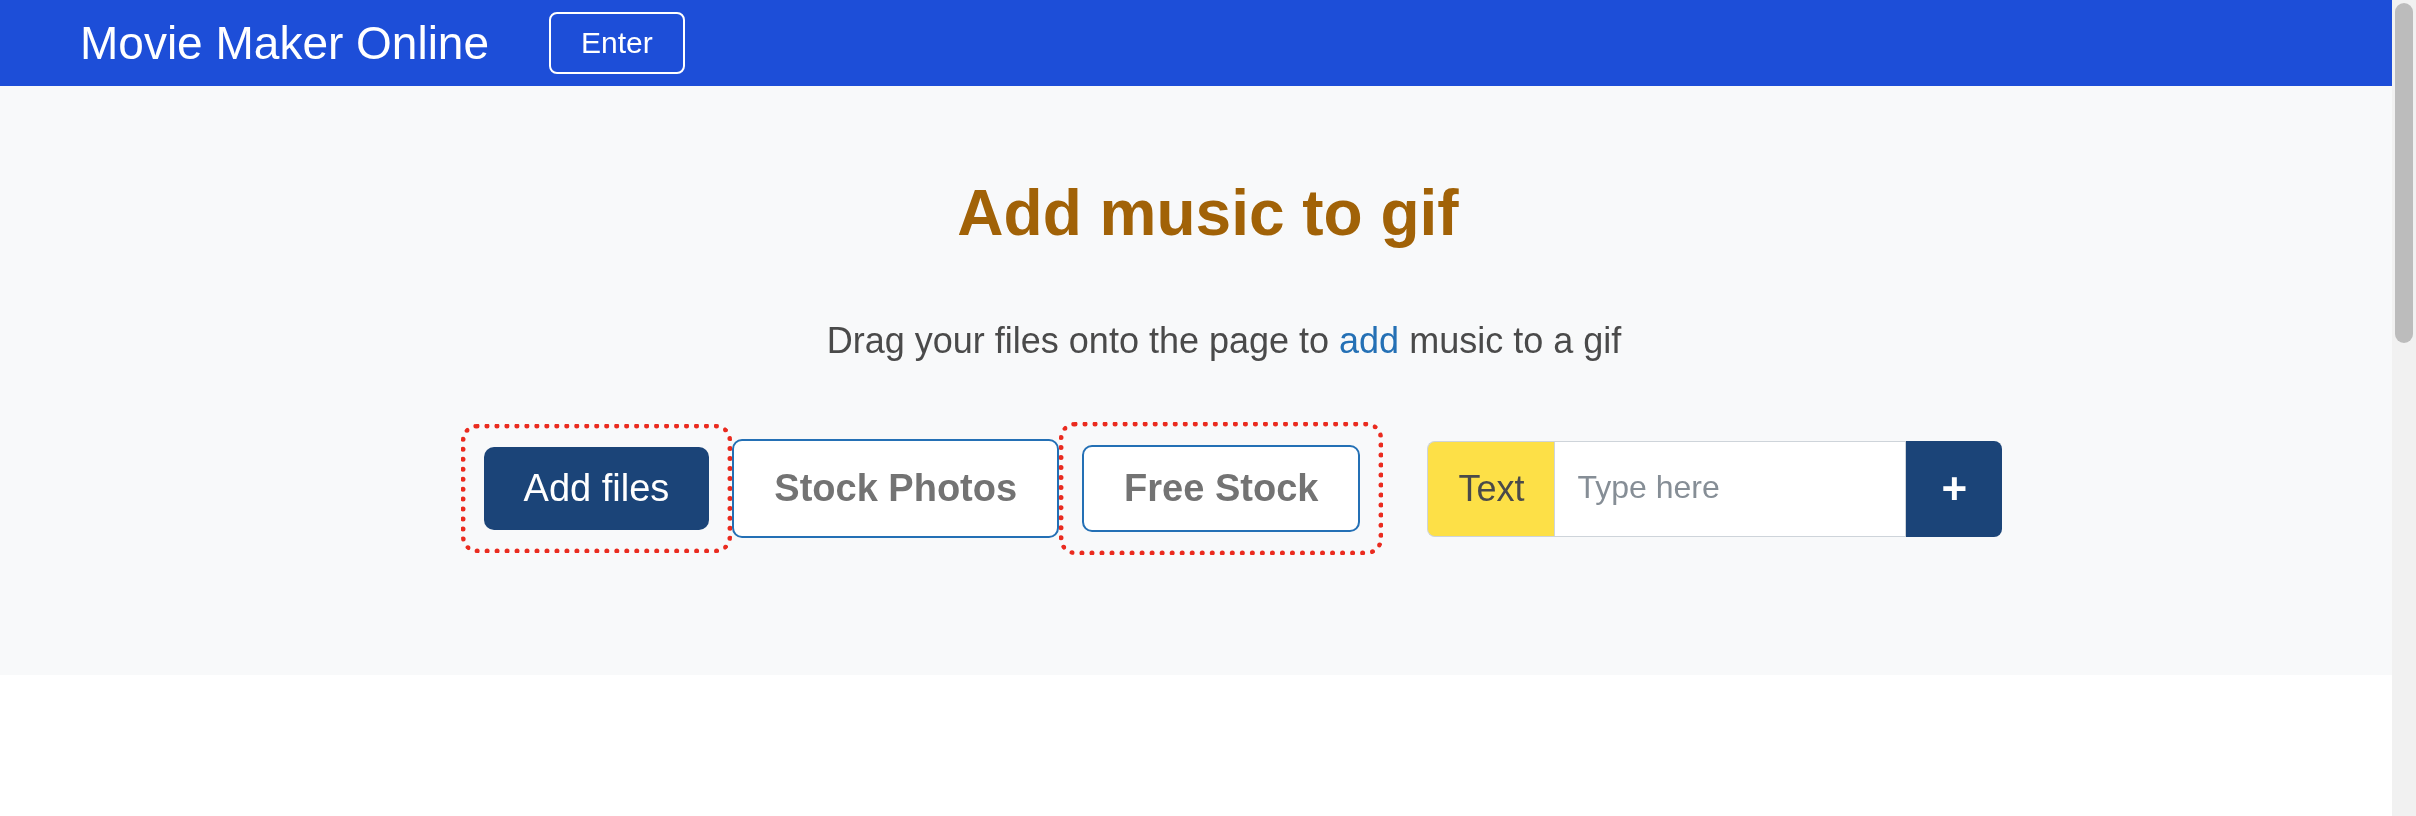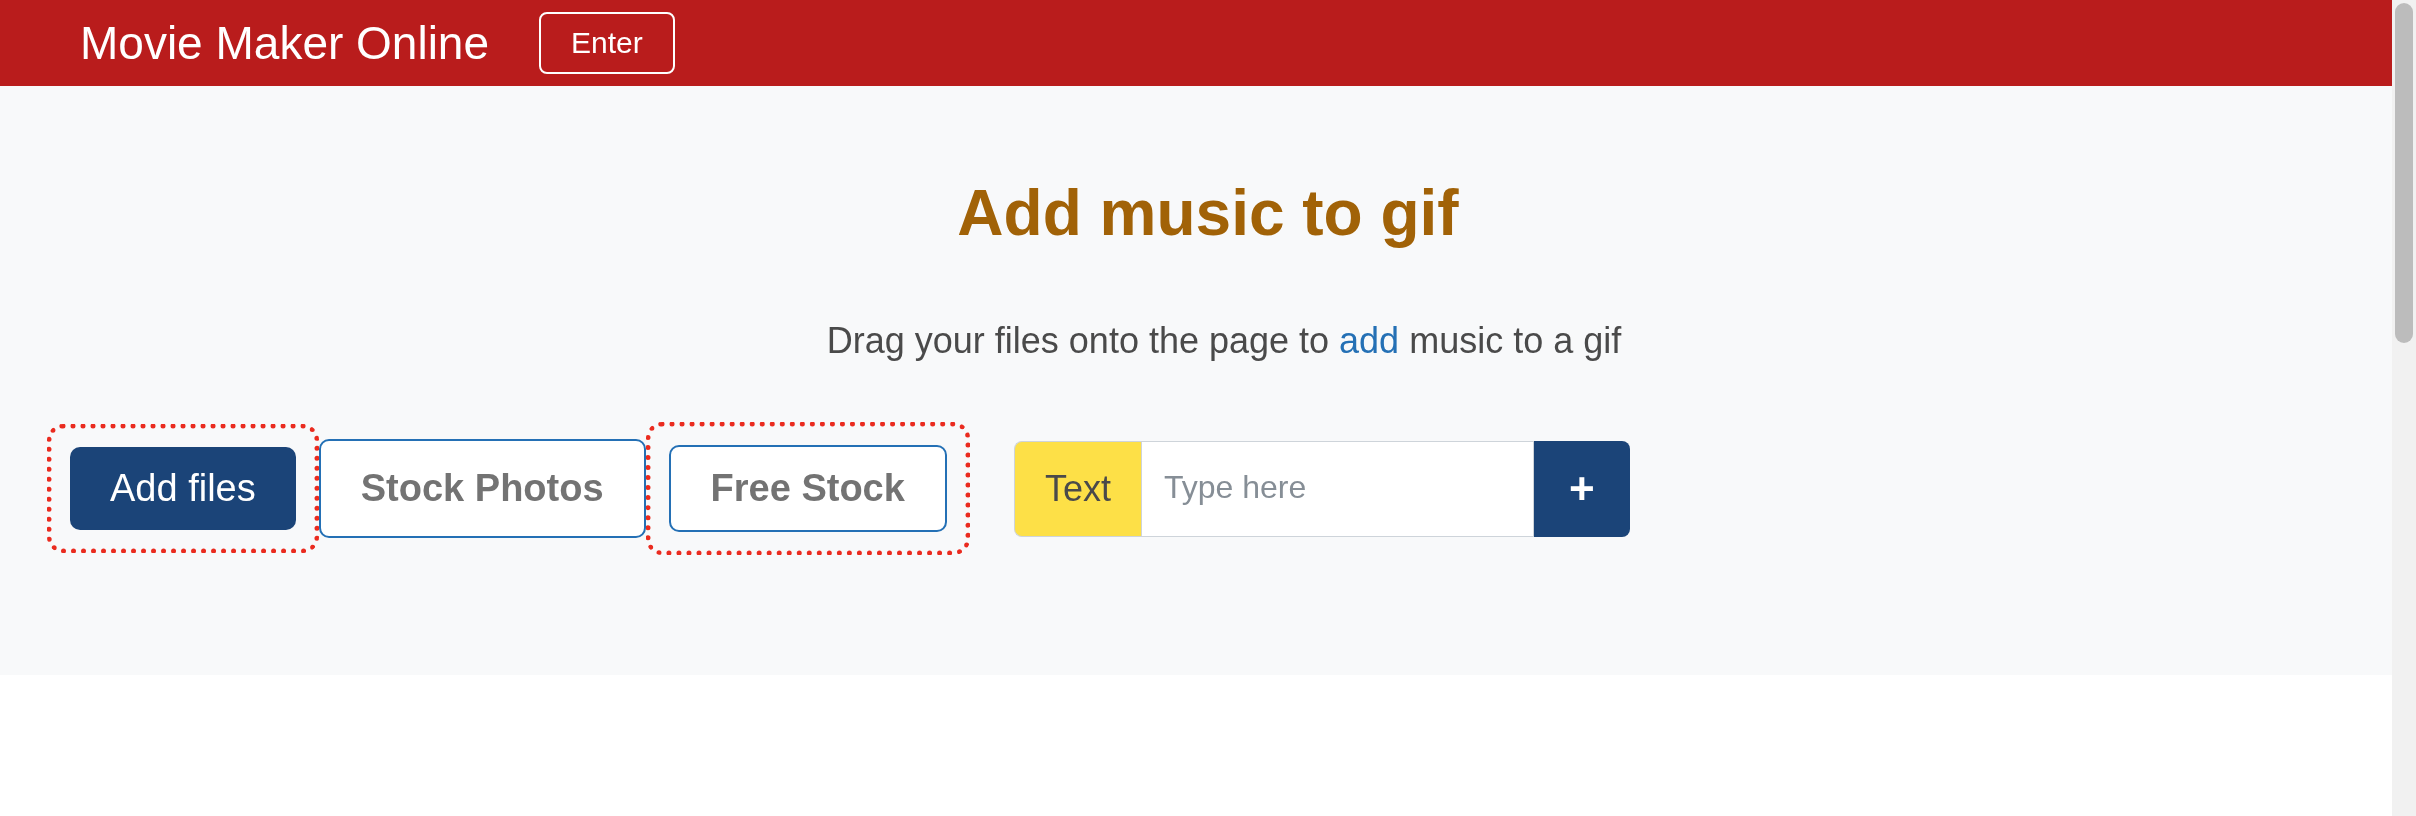--- a/index.html
+++ b/index.html
@@ -8,25 +8,26 @@
       box-sizing: border-box;
     }
     
     body {
       font-family: -apple-system, BlinkMacSystemFont, "Segoe UI", Helvetica, Arial, sans-serif;
       background: #ffffff;
       width: 2416px;
     }
     
     .header {
-      background: #b91c1c;
+      background: #1d4ed8;
       height: 86px;
       display: flex;
       align-items: center;
       padding: 0 100px 0 80px;
+      gap: 10px;
     }
     
     .logo {
       color: #ffffff;
       font-size: 46px;
       font-weight: 500;
       margin-right: 50px;
     }
     
     .nav {
@@ -71,20 +72,21 @@
       margin-bottom: 60px;
       padding-left: 32px;
     }
     
     .subtitle-link {
       color: #2470b5;
     }
     
     .controls {
       display: flex;
+      justify-content: center;
       align-items: center;
       padding-left: 47px;
     }
     
     .dotted-wrap {
       border: 5px dotted #ea2b1f;
       border-radius: 16px;
       padding: 18px;
       display: inline-flex;
     }
@@ -130,21 +132,21 @@
       padding: 0 30px;
       display: flex;
       align-items: center;
       margin-left: 44px;
     }
     
     .text-input {
       border: 1px solid #ced4da;
       font-size: 32px;
       padding: 0 22px;
-      width: 393px;
+      width: 352px;
       color: #7f1d1d;
       font-family: inherit;
       resize: none;
       line-height: 90px;
     }
     
     .text-input::placeholder {
       color: #868e96;
     }
     

